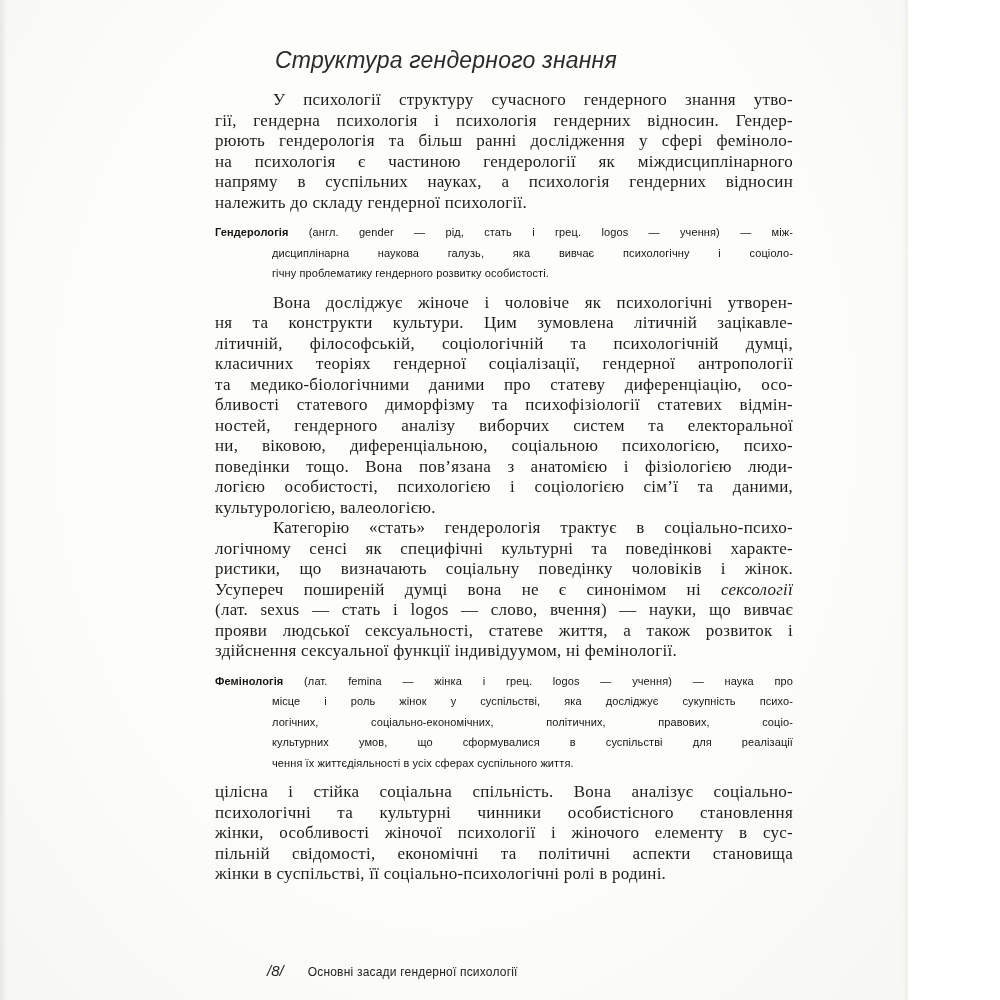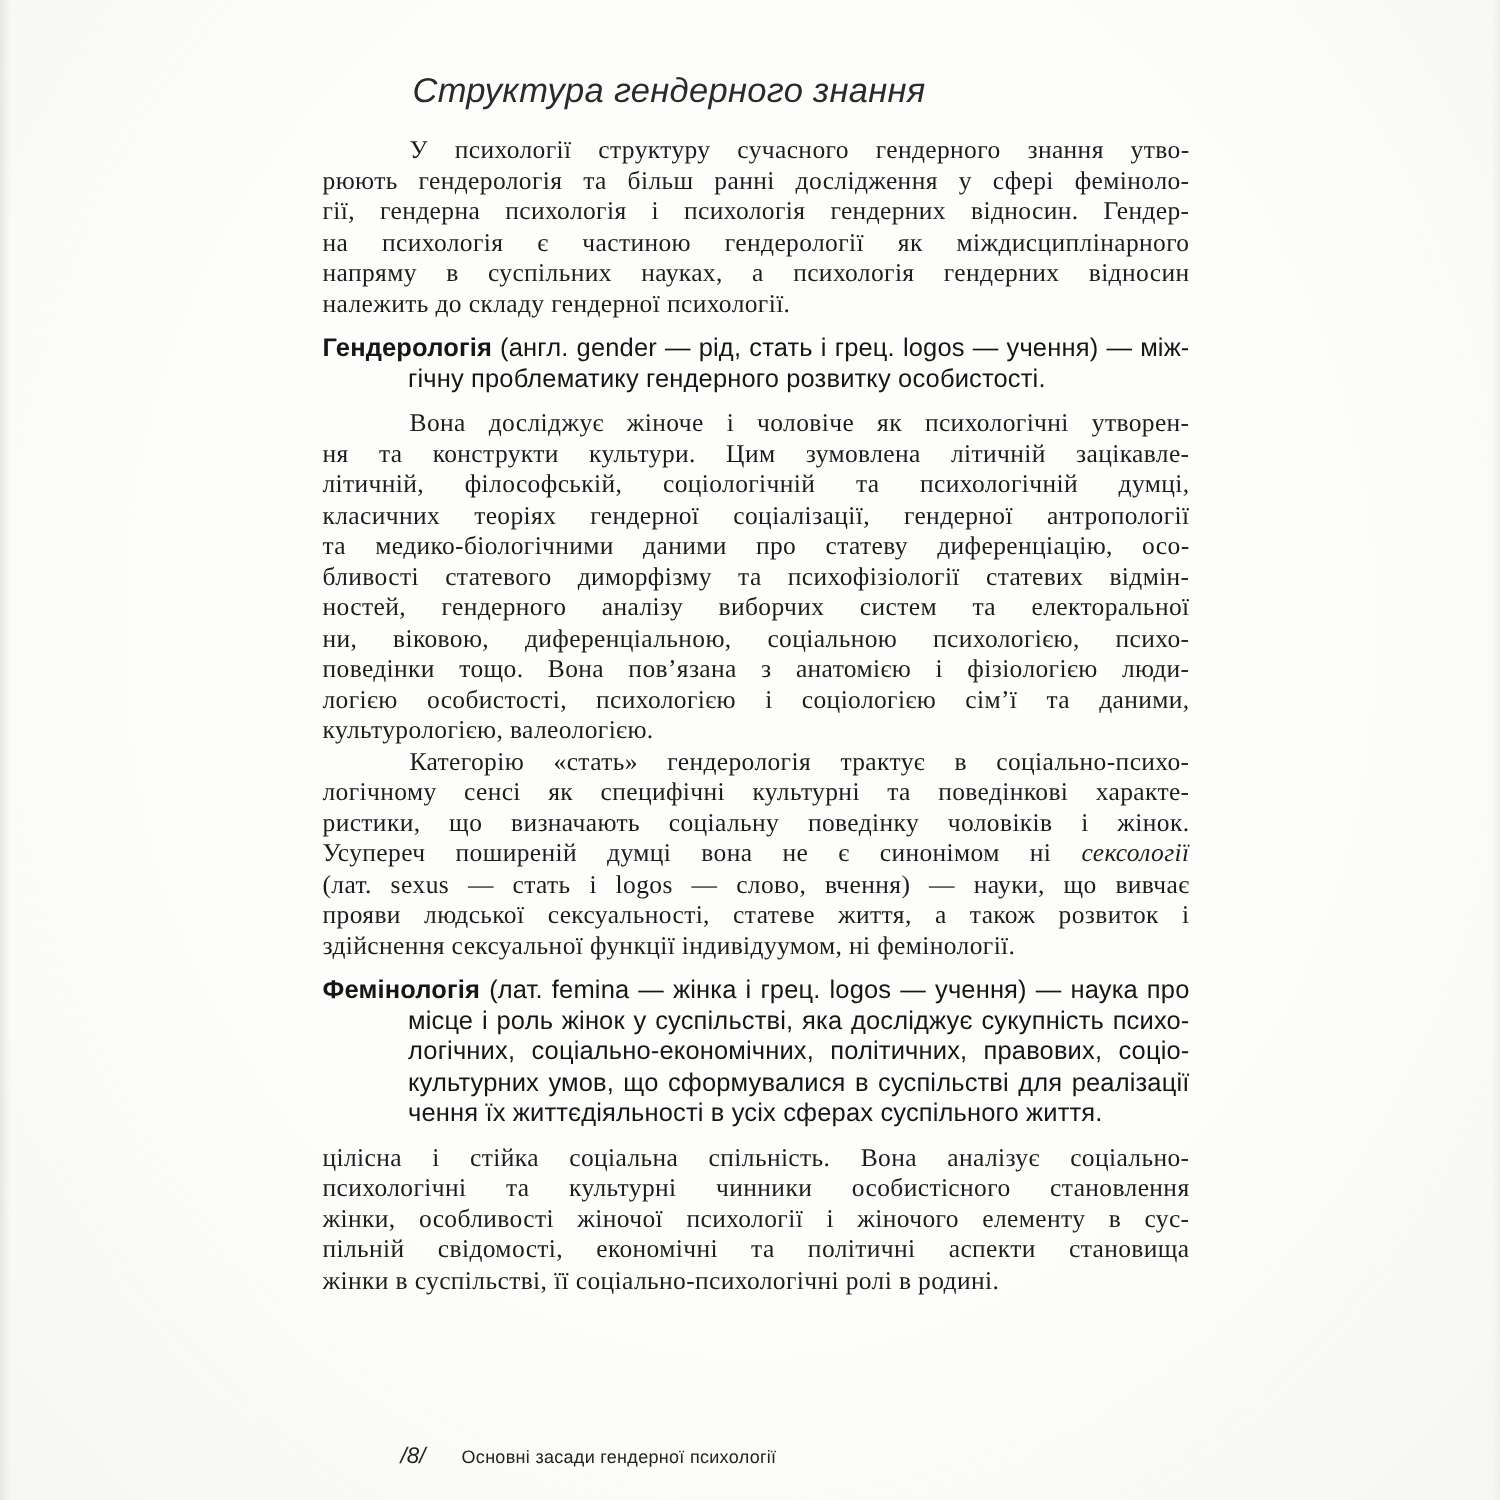--- a/index.html
+++ b/index.html
@@ -5,21 +5,21 @@
   html, body {
     margin: 0;
     padding: 0;
     width: 1000px;
     height: 1000px;
     font-family: "Liberation Serif", serif;
   }
   .page {
     position: absolute;
     inset: 0;
-    width: 1000px;
+    width: 908px;
     height: 1000px;
     overflow: hidden;
     background:
       linear-gradient(90deg, #e7e7e4 0px, rgba(255,255,255,0) 7px),
       linear-gradient(270deg, #efefec 0px, rgba(255,255,255,0) 6px),
       radial-gradient(ellipse at 50% 42%, #fdfdfb 55%, #f6f6f3 100%);
   }
   .content {
     position: absolute;
     top: 46px;
@@ -50,21 +50,21 @@
   .block.paragraph .line {
     font-family: "Liberation Serif", serif;
     font-size: 17px;
     line-height: 20.5px;
     letter-spacing: 0.25px;
     color: #1c1c1c;
   }
   .block.paragraph .line.first { text-indent: 58px; }
   .block.definition .line {
     font-family: "Liberation Sans", sans-serif;
-    font-size: 17px;
+    font-size: 11px;
     line-height: 20.5px;
     letter-spacing: 0.1px;
     color: #161616;
   }
   .block.definition .line:not(.first) { padding-left: 57px; }
   .s-n { font-style: normal; font-weight: normal; }
   .s-b { font-weight: bold; }
   .s-i { font-style: italic; }
   .footer {
     position: absolute;
@@ -91,28 +91,29 @@
 </style>
 </head>
 <body>
 
 <div class="page">
   <div class="content">
     <h1 class="title">Структура гендерного знання</h1>
     <div id="text-blocks">
         <div class="block paragraph">
           <div class="line first"><span class="s-n">У психології структуру сучасного гендерного знання утво-</span></div>
+          <div class="line"><span class="s-n">гії, гендерна психологія і психологія гендерних відносин. Гендер-</span></div>
           <div class="line"><span class="s-n">рюють гендерологія та більш ранні дослідження у сфері фемінoло-</span></div>
-          <div class="line"><span class="s-n">гії, гендерна психологія і психологія гендерних відносин. Гендер-</span></div>
           <div class="line"><span class="s-n">на психологія є частиною гендерології як міждисциплінарного</span></div>
           <div class="line"><span class="s-n">напряму в суспільних науках, а психологія гендерних відносин</span></div>
           <div class="line last"><span class="s-n">належить до складу гендерної психології.</span></div>
         </div>
         <div class="block definition">
           <div class="line first"><span class="s-b">Гендерологія</span><span class="s-n"> (англ. gender — рід, стать і грец. logos — учення) — між-</span></div>
+          <div class="line"><span class="s-n">дисциплінарна наукова галузь, яка вивчає психологічну і соціоло-</span></div>
           <div class="line last"><span class="s-n">гічну проблематику гендерного розвитку особистості.</span></div>
         </div>
         <div class="block paragraph">
           <div class="line first"><span class="s-n">Вона досліджує жіноче і чоловіче як психологічні утворен-</span></div>
           <div class="line"><span class="s-n">ня та конструкти культури. Цим зумовлена літичній зацікавле-</span></div>
           <div class="line"><span class="s-n">літичній, філософській, соціологічній та психологічній думці,</span></div>
           <div class="line"><span class="s-n">класичних теоріях гендерної соціалізації, гендерної антропології</span></div>
           <div class="line"><span class="s-n">та медико-біологічними даними про статеву диференціацію, осо-</span></div>
           <div class="line"><span class="s-n">бливості статевого диморфізму та психофізіології статевих відмін-</span></div>
           <div class="line"><span class="s-n">ностей, гендерного аналізу виборчих систем та електоральної</span></div>

